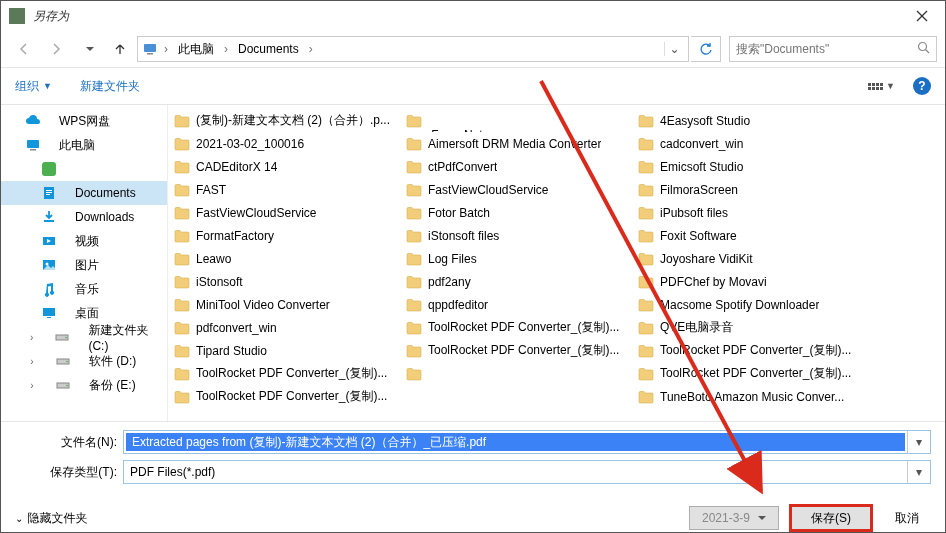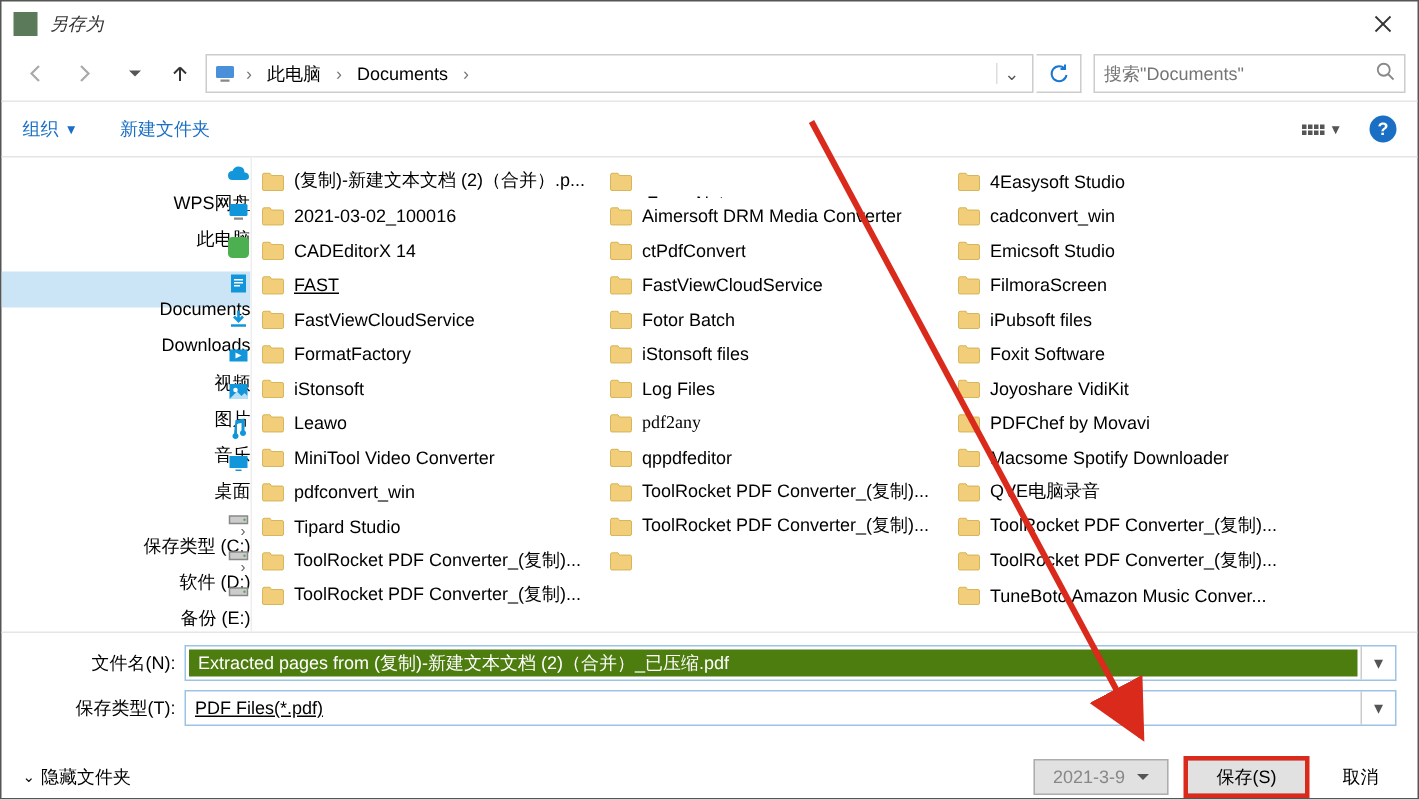--- a/index.html
+++ b/index.html
@@ -32,40 +32,40 @@
 .toolbar { height: 38px; border-top:1px solid #e5e5e5; border-bottom:1px solid #e5e5e5; display:flex; align-items:center; padding:0 14px; color:#1a6fc4; gap:28px; }
 .toolbar .right { margin-left:auto; display:flex; align-items:center; gap:18px; }
 .viewbtn { display:flex; align-items:center; gap:3px; }
 .viewbtn .grid { display:grid; grid-template-columns:repeat(4,3px); grid-template-rows:repeat(2,3px); gap:1px; }
 .viewbtn .grid b { background:#555; display:block; width:3px; height:3px; }
 .helpbtn { width:18px; height:18px; border-radius:50%; background:#1a6fc4; color:#fff; display:flex; align-items:center; justify-content:center; font-weight:bold; }
 
 
 .body { flex:1; display:flex; min-height:0; }
 .sidebar { width:166px; border-right:none; padding:4px 0; overflow:hidden; }
-.side-item { height:24px; display:flex; align-items:flex-end; padding-left:24px; gap:2px;flex-direction:column; }
+.side-item { height:24px; display:flex; align-items:center; padding-left:24px; gap:18px; }
 .side-item.lvl2 { padding-left:40px; }
 .side-item.selected { background:#cce5f6; }
 .side-ico { width:16px; height:16px; flex:none; display:flex; align-items:center; justify-content:center; }
 .side-chevron { width:10px; color:#666; text-align:center; font-size:10px; margin-left:-14px;}
 
 .filepane { flex:1; overflow:auto; padding:4px 0; border-left:1px solid #eee; }
 .cols { display:flex; }
 .col { width:232px; }
 .fitem { height:23px; display:flex; align-items:center; padding-left:6px; gap:6px; white-space:nowrap; overflow:hidden; text-overflow:ellipsis; }
 .folder-ico { width:16px; height:14px; flex:none; }
 
 
 .bottom { border-top:1px solid #e5e5e5; padding:8px 14px 10px; }
 .row { display:flex; align-items:center; margin-bottom:6px; }
 .row label { width:108px; text-align:right; padding-right:6px; }
 .row .field { flex:1; height:24px; border:1px solid #9ac3e6; display:flex; align-items:center; background:#fff; }
 .row .field.combo::after { content:"▾"; padding:0 8px; color:#555; border-left:1px solid #ccc; height:100%; display:flex; align-items:center; }
-.row .field .selected-text { flex:1; padding:0 6px; background:#4d7c0f; color:#fff; height:18px; line-height:18px; margin:0 2px; }
-.row .field .plain { flex:1; padding:0 6px;text-decoration:underline; }
+.row .field .selected-text { flex:1; padding:0 6px; background:#3b82f6; color:#fff; height:18px; line-height:18px; margin:0 2px; }
+.row .field .plain { flex:1; padding:0 6px; }
 
 .actionbar { display:flex; align-items:center; padding:6px 14px 2px; gap:12px; }
 .actionbar .expand { display:flex; align-items:center; gap:4px; }
 .actionbar .spacer { flex:1; }
 .btn { height:24px; min-width:80px; border:1px solid #adadad; background:#e1e1e1; padding:0 12px; display:flex; align-items:center; justify-content:center; gap:4px; }
 .btn.disabled { color:#888; }
 .btn.dd::after { content:""; border-left:4px solid transparent; border-right:4px solid transparent; border-top:4px solid #555; margin-left:4px;}
 .btn.primary-hl { outline:3px solid #d92a1c; outline-offset:-1px; }
 
 
@@ -240,21 +240,21 @@
           <span>桌面</span>
         </div>
         <div class="side-item lvl2">
           <span class="side-chevron">›</span>
           <span class="side-ico">
             <svg width="16" height="16" viewBox="0 0 16 16">
               <rect x="2" y="6" width="12" height="5" fill="#ccc" stroke="#888"></rect>
               <circle cx="12" cy="8.5" r="0.8" fill="#5a5"></circle>
             </svg>
           </span>
-          <span>保存类型 (C:)</span>
+          <span>新建文件夹 (C:)</span>
         </div>
         <div class="side-item lvl2">
           <span class="side-chevron">›</span>
           <span class="side-ico">
             <svg width="16" height="16" viewBox="0 0 16 16">
               <rect x="2" y="6" width="12" height="5" fill="#ccc" stroke="#888"></rect>
               <circle cx="12" cy="8.5" r="0.8" fill="#5a5"></circle>
             </svg>
           </span>
           <span>软件 (D:)</span>
@@ -288,45 +288,45 @@
             <div class="fitem">
               <svg class="folder-ico" viewBox="0 0 16 14">
                 <path class="svg-folder" d="M1 3 L1 12 Q1 13 2 13 L14 13 Q15 13 15 12 L15 4 Q15 3 14 3 L7 3 L6 1.5 L2 1.5 Q1 1.5 1 3 Z"></path>
               </svg>
               <span style="overflow:hidden;text-overflow:ellipsis;">CADEditorX 14</span>
             </div>
             <div class="fitem">
               <svg class="folder-ico" viewBox="0 0 16 14">
                 <path class="svg-folder" d="M1 3 L1 12 Q1 13 2 13 L14 13 Q15 13 15 12 L15 4 Q15 3 14 3 L7 3 L6 1.5 L2 1.5 Q1 1.5 1 3 Z"></path>
               </svg>
-              <span style="overflow:hidden;text-overflow:ellipsis;text-decoration:underline;">FAST</span>
+              <span style="overflow:hidden;text-overflow:ellipsis;">FAST</span>
             </div>
             <div class="fitem">
               <svg class="folder-ico" viewBox="0 0 16 14">
                 <path class="svg-folder" d="M1 3 L1 12 Q1 13 2 13 L14 13 Q15 13 15 12 L15 4 Q15 3 14 3 L7 3 L6 1.5 L2 1.5 Q1 1.5 1 3 Z"></path>
               </svg>
               <span style="overflow:hidden;text-overflow:ellipsis;">FastViewCloudService</span>
             </div>
             <div class="fitem">
               <svg class="folder-ico" viewBox="0 0 16 14">
                 <path class="svg-folder" d="M1 3 L1 12 Q1 13 2 13 L14 13 Q15 13 15 12 L15 4 Q15 3 14 3 L7 3 L6 1.5 L2 1.5 Q1 1.5 1 3 Z"></path>
               </svg>
               <span style="overflow:hidden;text-overflow:ellipsis;">FormatFactory</span>
             </div>
             <div class="fitem">
               <svg class="folder-ico" viewBox="0 0 16 14">
                 <path class="svg-folder" d="M1 3 L1 12 Q1 13 2 13 L14 13 Q15 13 15 12 L15 4 Q15 3 14 3 L7 3 L6 1.5 L2 1.5 Q1 1.5 1 3 Z"></path>
               </svg>
+              <span style="overflow:hidden;text-overflow:ellipsis;">Leawo</span>
+            </div>
+            <div class="fitem">
+              <svg class="folder-ico" viewBox="0 0 16 14">
+                <path class="svg-folder" d="M1 3 L1 12 Q1 13 2 13 L14 13 Q15 13 15 12 L15 4 Q15 3 14 3 L7 3 L6 1.5 L2 1.5 Q1 1.5 1 3 Z"></path>
+              </svg>
               <span style="overflow:hidden;text-overflow:ellipsis;">iStonsoft</span>
-            </div>
-            <div class="fitem">
-              <svg class="folder-ico" viewBox="0 0 16 14">
-                <path class="svg-folder" d="M1 3 L1 12 Q1 13 2 13 L14 13 Q15 13 15 12 L15 4 Q15 3 14 3 L7 3 L6 1.5 L2 1.5 Q1 1.5 1 3 Z"></path>
-              </svg>
-              <span style="overflow:hidden;text-overflow:ellipsis;">Leawo</span>
             </div>
             <div class="fitem">
               <svg class="folder-ico" viewBox="0 0 16 14">
                 <path class="svg-folder" d="M1 3 L1 12 Q1 13 2 13 L14 13 Q15 13 15 12 L15 4 Q15 3 14 3 L7 3 L6 1.5 L2 1.5 Q1 1.5 1 3 Z"></path>
               </svg>
               <span style="overflow:hidden;text-overflow:ellipsis;">MiniTool Video Converter</span>
             </div>
             <div class="fitem">
               <svg class="folder-ico" viewBox="0 0 16 14">
                 <path class="svg-folder" d="M1 3 L1 12 Q1 13 2 13 L14 13 Q15 13 15 12 L15 4 Q15 3 14 3 L7 3 L6 1.5 L2 1.5 Q1 1.5 1 3 Z"></path>
@@ -392,21 +392,21 @@
             <div class="fitem">
               <svg class="folder-ico" viewBox="0 0 16 14">
                 <path class="svg-folder" d="M1 3 L1 12 Q1 13 2 13 L14 13 Q15 13 15 12 L15 4 Q15 3 14 3 L7 3 L6 1.5 L2 1.5 Q1 1.5 1 3 Z"></path>
               </svg>
               <span style="overflow:hidden;text-overflow:ellipsis;">Log Files</span>
             </div>
             <div class="fitem">
               <svg class="folder-ico" viewBox="0 0 16 14">
                 <path class="svg-folder" d="M1 3 L1 12 Q1 13 2 13 L14 13 Q15 13 15 12 L15 4 Q15 3 14 3 L7 3 L6 1.5 L2 1.5 Q1 1.5 1 3 Z"></path>
               </svg>
-              <span style="overflow:hidden;text-overflow:ellipsis;font-family:Liberation Serif, serif;">pdf2any</span>
+              <span style="overflow:hidden;text-overflow:ellipsis;">pdf2any</span>
             </div>
             <div class="fitem">
               <svg class="folder-ico" viewBox="0 0 16 14">
                 <path class="svg-folder" d="M1 3 L1 12 Q1 13 2 13 L14 13 Q15 13 15 12 L15 4 Q15 3 14 3 L7 3 L6 1.5 L2 1.5 Q1 1.5 1 3 Z"></path>
               </svg>
               <span style="overflow:hidden;text-overflow:ellipsis;">qppdfeditor</span>
             </div>
             <div class="fitem">
               <svg class="folder-ico" viewBox="0 0 16 14">
                 <path class="svg-folder" d="M1 3 L1 12 Q1 13 2 13 L14 13 Q15 13 15 12 L15 4 Q15 3 14 3 L7 3 L6 1.5 L2 1.5 Q1 1.5 1 3 Z"></path>

